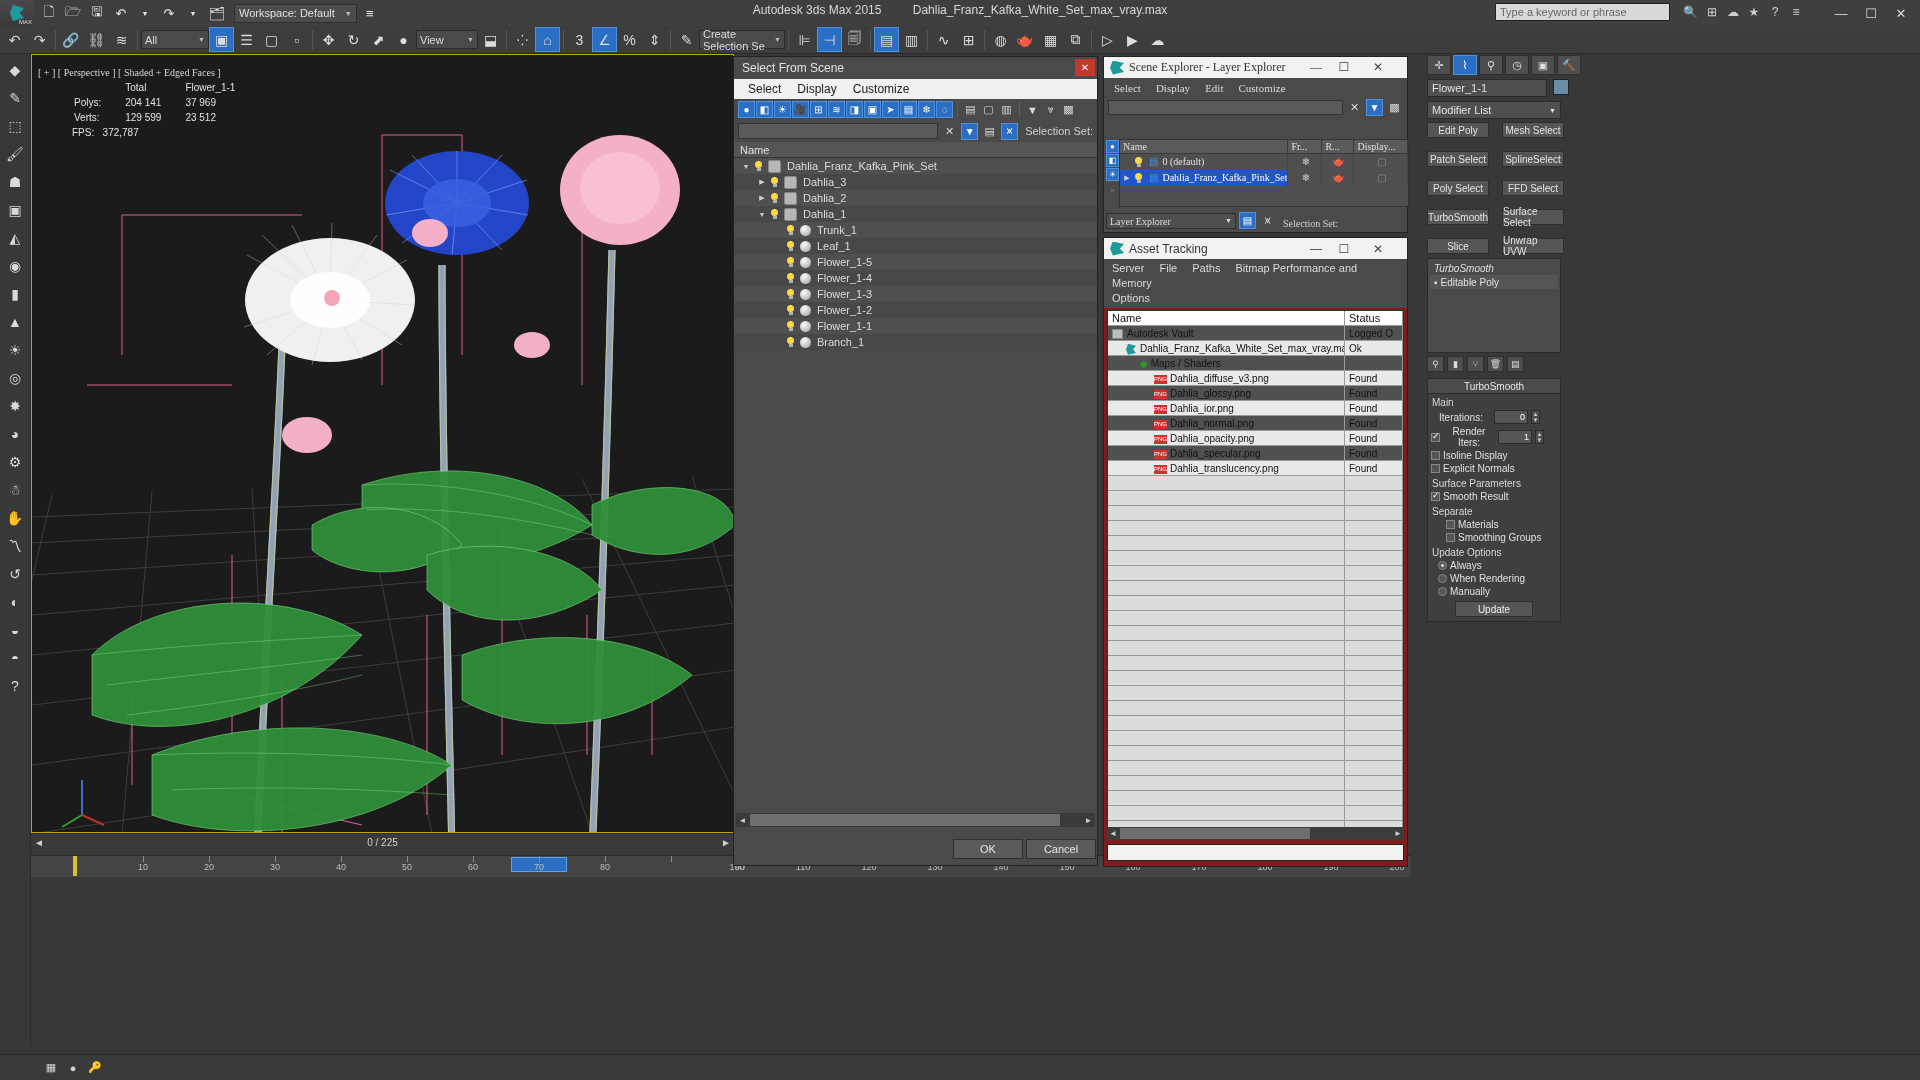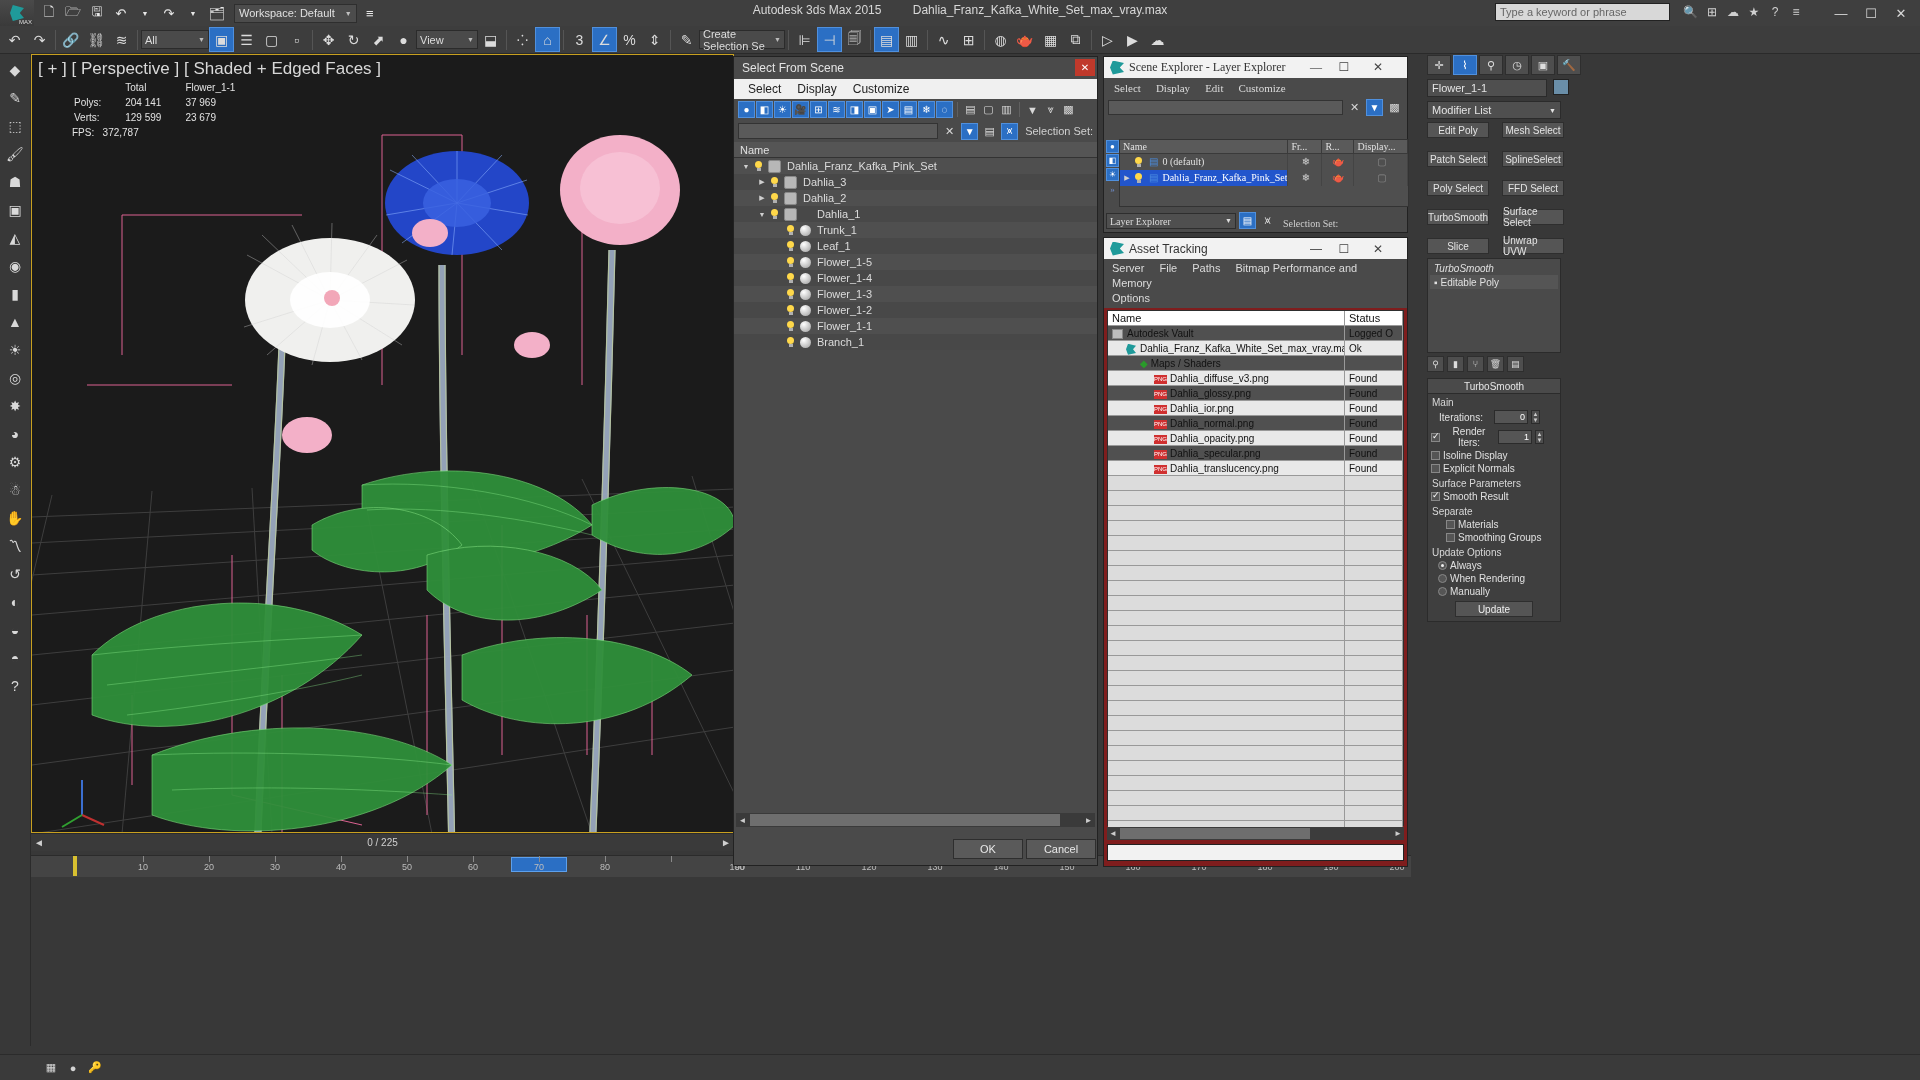--- a/index.html
+++ b/index.html
@@ -50,21 +50,21 @@
   
   .leftcol{ position:absolute; left:0; top:54px; width:31px; bottom:34px;
      background:#383838; display:flex; flex-direction:column; align-items:center;
      padding-top:3px; gap:2px; border-right:1px solid #2b2b2b;}
   .leftcol .li{ width:26px;height:26px; display:flex;align-items:center;justify-content:center;
      font-size:14px; color:#d9d9d9;}
 
   
   .viewport{ position:absolute; left:31px; top:54px; width:703px; height:779px;
      background:#1b1b1b; overflow:hidden; border:1px solid #c8a020; }
-  .vpstats{ position:absolute; left:6px; top:4px; font-size:17px; color:#d8d8d8;}
+  .vpstats{ position:absolute; left:6px; top:12px; font-size:10px; color:#d8d8d8;font-family:Liberation Serif, serif;}
   .vpstat2{ position:absolute; left:40px; top:24px; font-size:10px; color:#e2e2e2;
      line-height:13px;}
   .vpstat2 td{ padding-right:22px; font-size:10px; color:#e2e2e2;}
   .vpfps{ position:absolute; left:40px; top:72px; font-size:10px; color:#e2e2e2;}
 
   .vpfooter{ position:absolute; left:31px; top:833px; width:703px; height:18px;
      background:#3a3a3a; display:flex; align-items:center; font-size:10px;
      color:#d0d0d0; border-top:1px solid #2b2b2b;}
   .vpfooter .fb{ width:16px;height:16px;display:flex;align-items:center;justify-content:center;}
   .vpfooter .frm{ flex:1; text-align:center; }
@@ -515,21 +515,21 @@
           <td>Flower_1-1</td>
             </tr>
         <tr>
               <td>Polys:</td>
           <td>204 141</td>
           <td>37 969</td>
             </tr>
         <tr>
               <td>Verts:</td>
           <td>129 599</td>
-          <td>23 679</td>
+          <td>23 512</td>
             </tr>
       </tbody>
         </table>
     </div>
     <div class="vpfps">
       <span>FPS:</span>
       &nbsp;&nbsp;<span>372,787</span>
     </div>
   </div>
 
@@ -655,21 +655,21 @@
           <span style="width:3px"></span>
           <span class="objicon"></span>
           <span style="margin-left:6px">Dahlia_2</span>
         </div>
         <div class="row">
           <span style="width:22px"></span>
           <span class="tw">▼</span>
           <span class="bulb"></span>
           <span style="width:3px"></span>
           <span class="objicon"></span>
-          <span style="margin-left:20px">Dahlia_1</span>
+          <span style="margin-left:6px">Dahlia_1</span>
         </div>
         <div class="row">
           <span style="width:38px"></span>
           <span class="tw"></span>
           <span class="bulb"></span>
           <span style="width:3px"></span>
           <span class="sphicon"></span>
           <span style="margin-left:6px">Trunk_1</span>
         </div>
         <div class="row">

